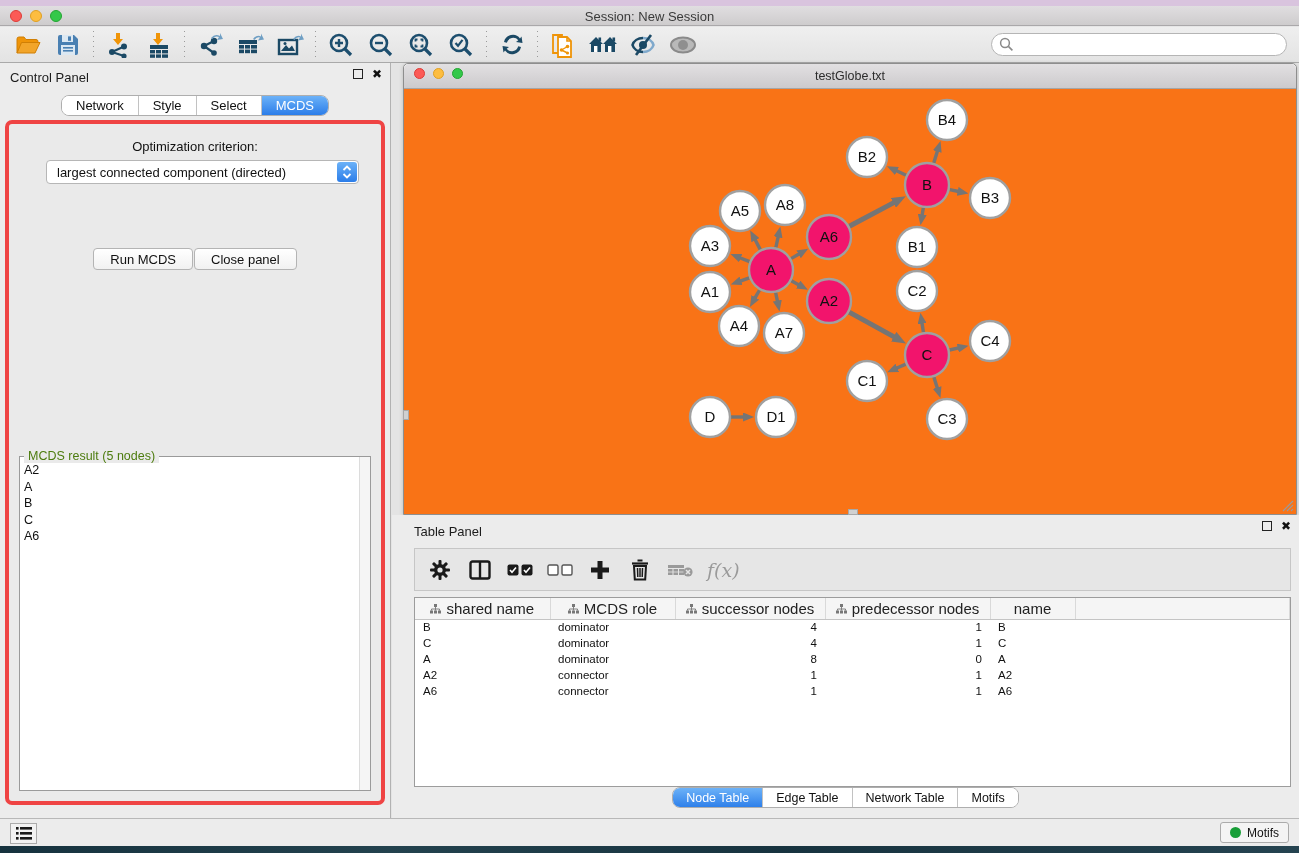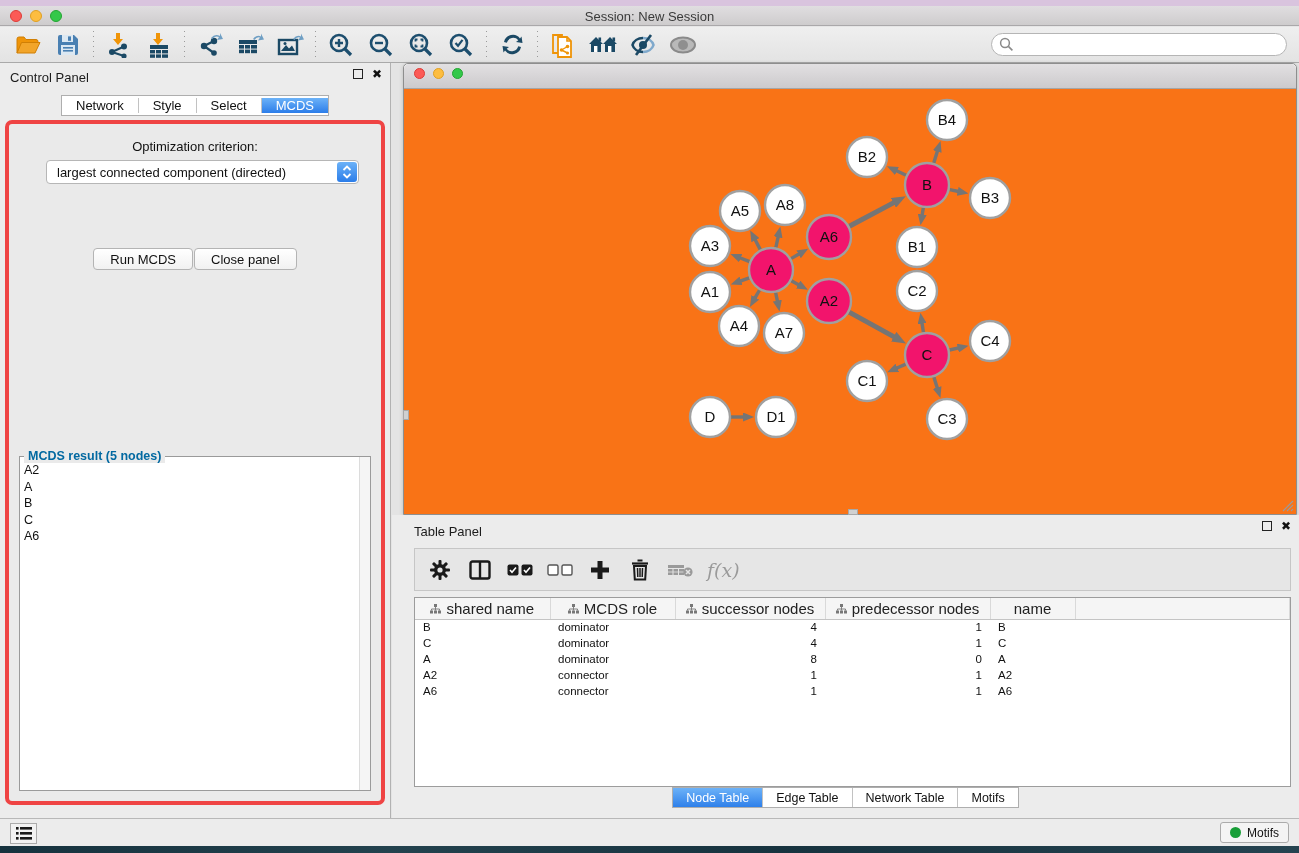--- a/index.html
+++ b/index.html
@@ -40,22 +40,22 @@
   #main { left:0; top:63px; width:1299px; height:755px; background:#e4e4e4; }
 
   
   #control-panel { left:0; top:0; width:391px; height:755px; background:#ececec;
     border-right:1px solid #b2b2b2; }
   #cp-header { position:absolute; left:0; top:0; width:100%; height:26px; }
   #cp-title { position:absolute; left:10px; top:7px; font-size:13px; color:#1c1c1c; }
   .panel-ctrls { position:absolute; right:8px; top:6px; display:flex; gap:9px; align-items:center; }
   .float-box { width:10px; height:10px; border:1.5px solid #222; display:inline-block; }
   .close-x { font-size:12px; color:#111; line-height:10px; }
-  .seg { display:flex; border:1px solid #aeaeae; border-radius:0; overflow:hidden;
-    background:#fff; height:21px;align-items:center; }
+  .seg { display:flex; border:1px solid #aeaeae; border-radius:8px; overflow:hidden;
+    background:#fff; height:21px; }
   .seg-item { padding:0 14px; font-size:13px; color:#111; display:flex; align-items:center;
     border-right:1px solid #c2c2c2; background:#fff; }
   .seg-item:last-child { border-right:none; }
   .seg-item.sel { background:linear-gradient(#6cb2f8,#2b7de9); color:#fff; }
   #cp-tabs { position:absolute; left:50%; transform:translateX(-50%); top:32px; }
   #cp-body { position:absolute; left:5px; right:5px; top:57px; bottom:13px;
     background:#eaeaea; border:4px solid #ef4444; border-radius:7px; }
   #opt-label { position:absolute; left:0; right:0; top:15px; text-align:center;
     font-size:13px; color:#111; }
   #criterion { position:absolute; left:37px; top:36px; width:313px; height:24px;
@@ -65,21 +65,21 @@
     border-radius:3px; background:linear-gradient(#6cb2f8,#2b7de9);
     display:flex; align-items:center; justify-content:center; }
   .btn { background:linear-gradient(#ffffff,#f1f1f1); border:1px solid #b4b4b4;
     border-radius:4px; height:22px; font-size:13px; color:#111; padding:0 16px;
     display:inline-flex; align-items:center; }
   #cp-buttons { position:absolute; left:0; right:0; top:124px; display:flex;
     justify-content:center; gap:1px; }
   #mcds-result { position:absolute; left:10px; right:10px; top:332px; bottom:10px;
     border:1px solid #9a9a9a; background:#fff; }
   #mcds-result-title { position:absolute; left:4px; top:-8px; background:#eaeaea;
-    padding:0 4px; font-size:12.5px; color:#0369a1;font-weight:bold; }
+    padding:0 4px; font-size:12.5px; color:#4d7c0f; }
   #mcds-list { position:absolute; left:0; top:5px; right:12px; bottom:0; overflow:hidden; }
   .mcds-item { font-size:12.5px; color:#111; line-height:16.5px; padding-left:4px; }
   #mcds-scrollbar { position:absolute; right:0; top:0; bottom:0; width:11px;
     background:#f5f5f5; border-left:1px solid #dcdcdc; }
 
   
   #network-window { left:403px; top:0px; width:894px; height:452px;
     background:#fff; border:1px solid #8e8e8e; border-radius:5px 5px 0 0;
     box-shadow:0 1px 4px rgba(0,0,0,0.18); }
   #nw-titlebar { position:absolute; left:0; top:0; width:100%; height:25px;
@@ -345,20 +345,21 @@
     </div>
   </div>
 
   <div id="network-window" class="abs">
     <div id="nw-titlebar">
       <div class="lights small">
         <span class="light red"></span>
         <span class="light yellow"></span>
         <span class="light green"></span>
       </div>
+      <div id="nw-title">testGlobe.txt</div>
     </div>
     <div id="nw-canvas">
       <svg id="graph-svg" width="890" height="424">
           <defs>
             <marker id="arr" markerUnits="userSpaceOnUse" markerWidth="11" markerHeight="9" refX="1" refY="4.5" orient="auto">
               <path d="M0,0 L11,4.5 L0,9 Z" fill="#757575"></path>
             </marker>
             <marker id="arrBig" markerUnits="userSpaceOnUse" markerWidth="14" markerHeight="11" refX="1" refY="5.5" orient="auto">
               <path d="M0,0 L14,5.5 L0,11 Z" fill="#757575"></path>
             </marker>

